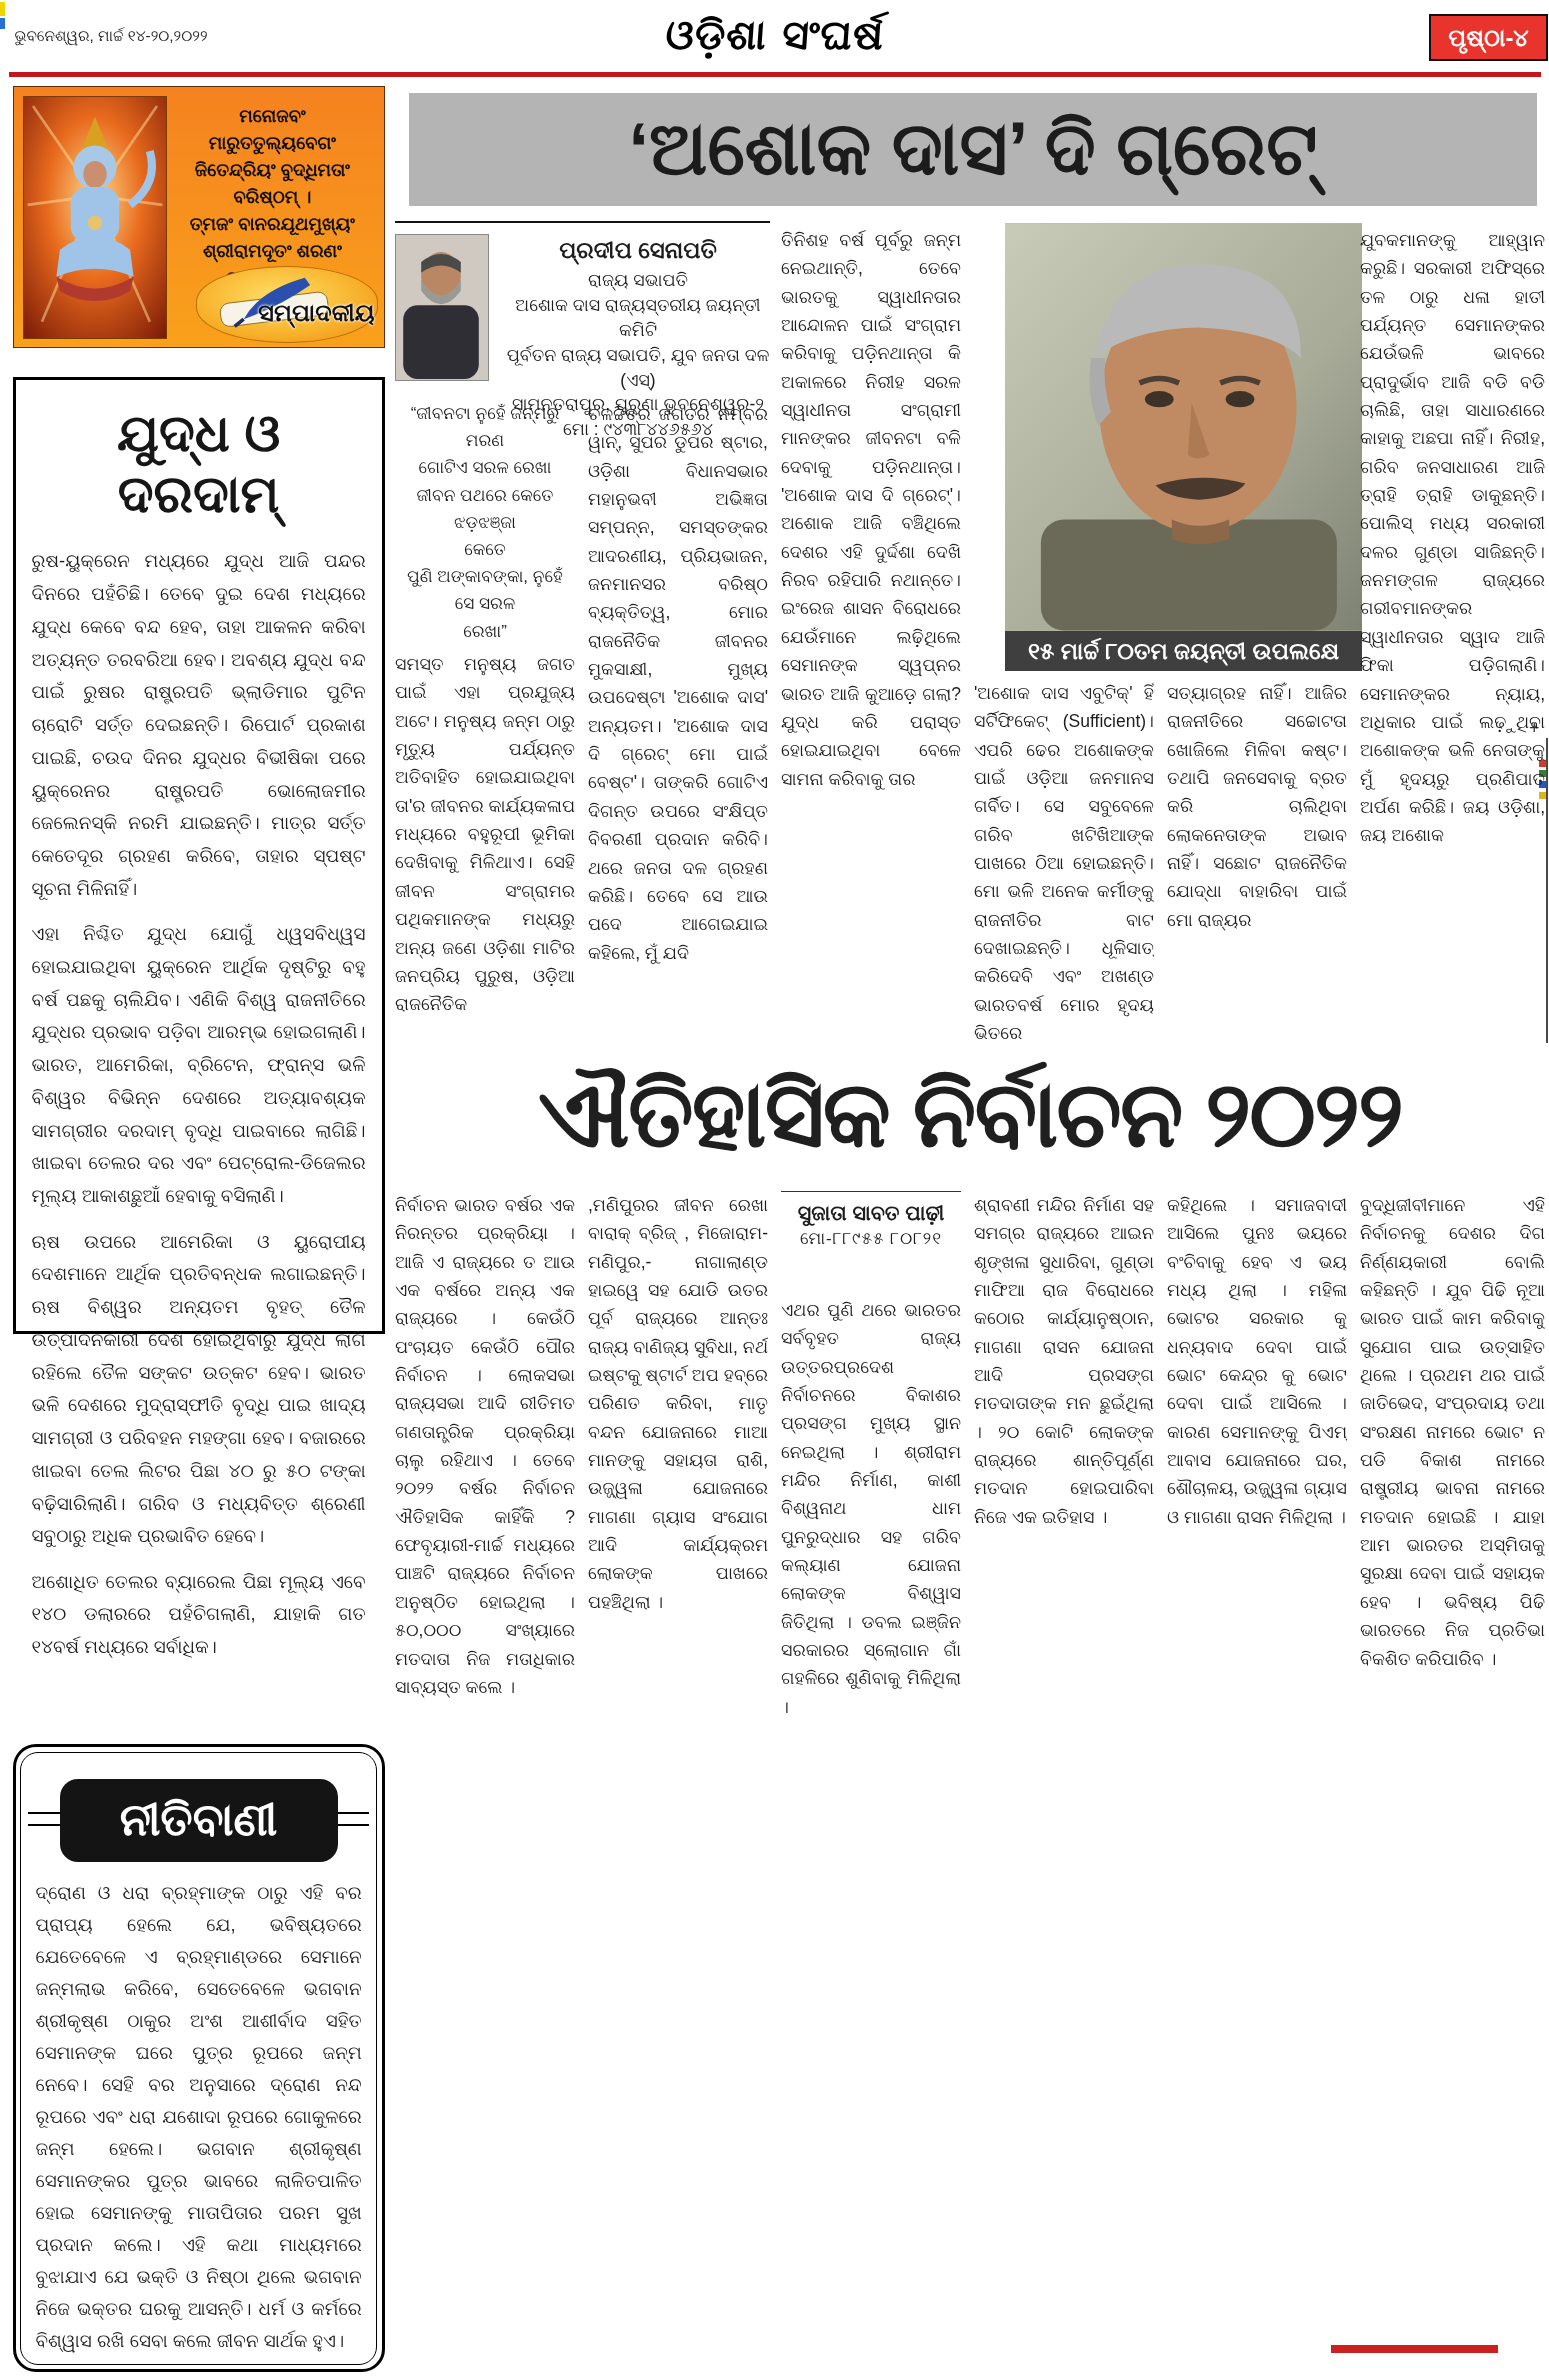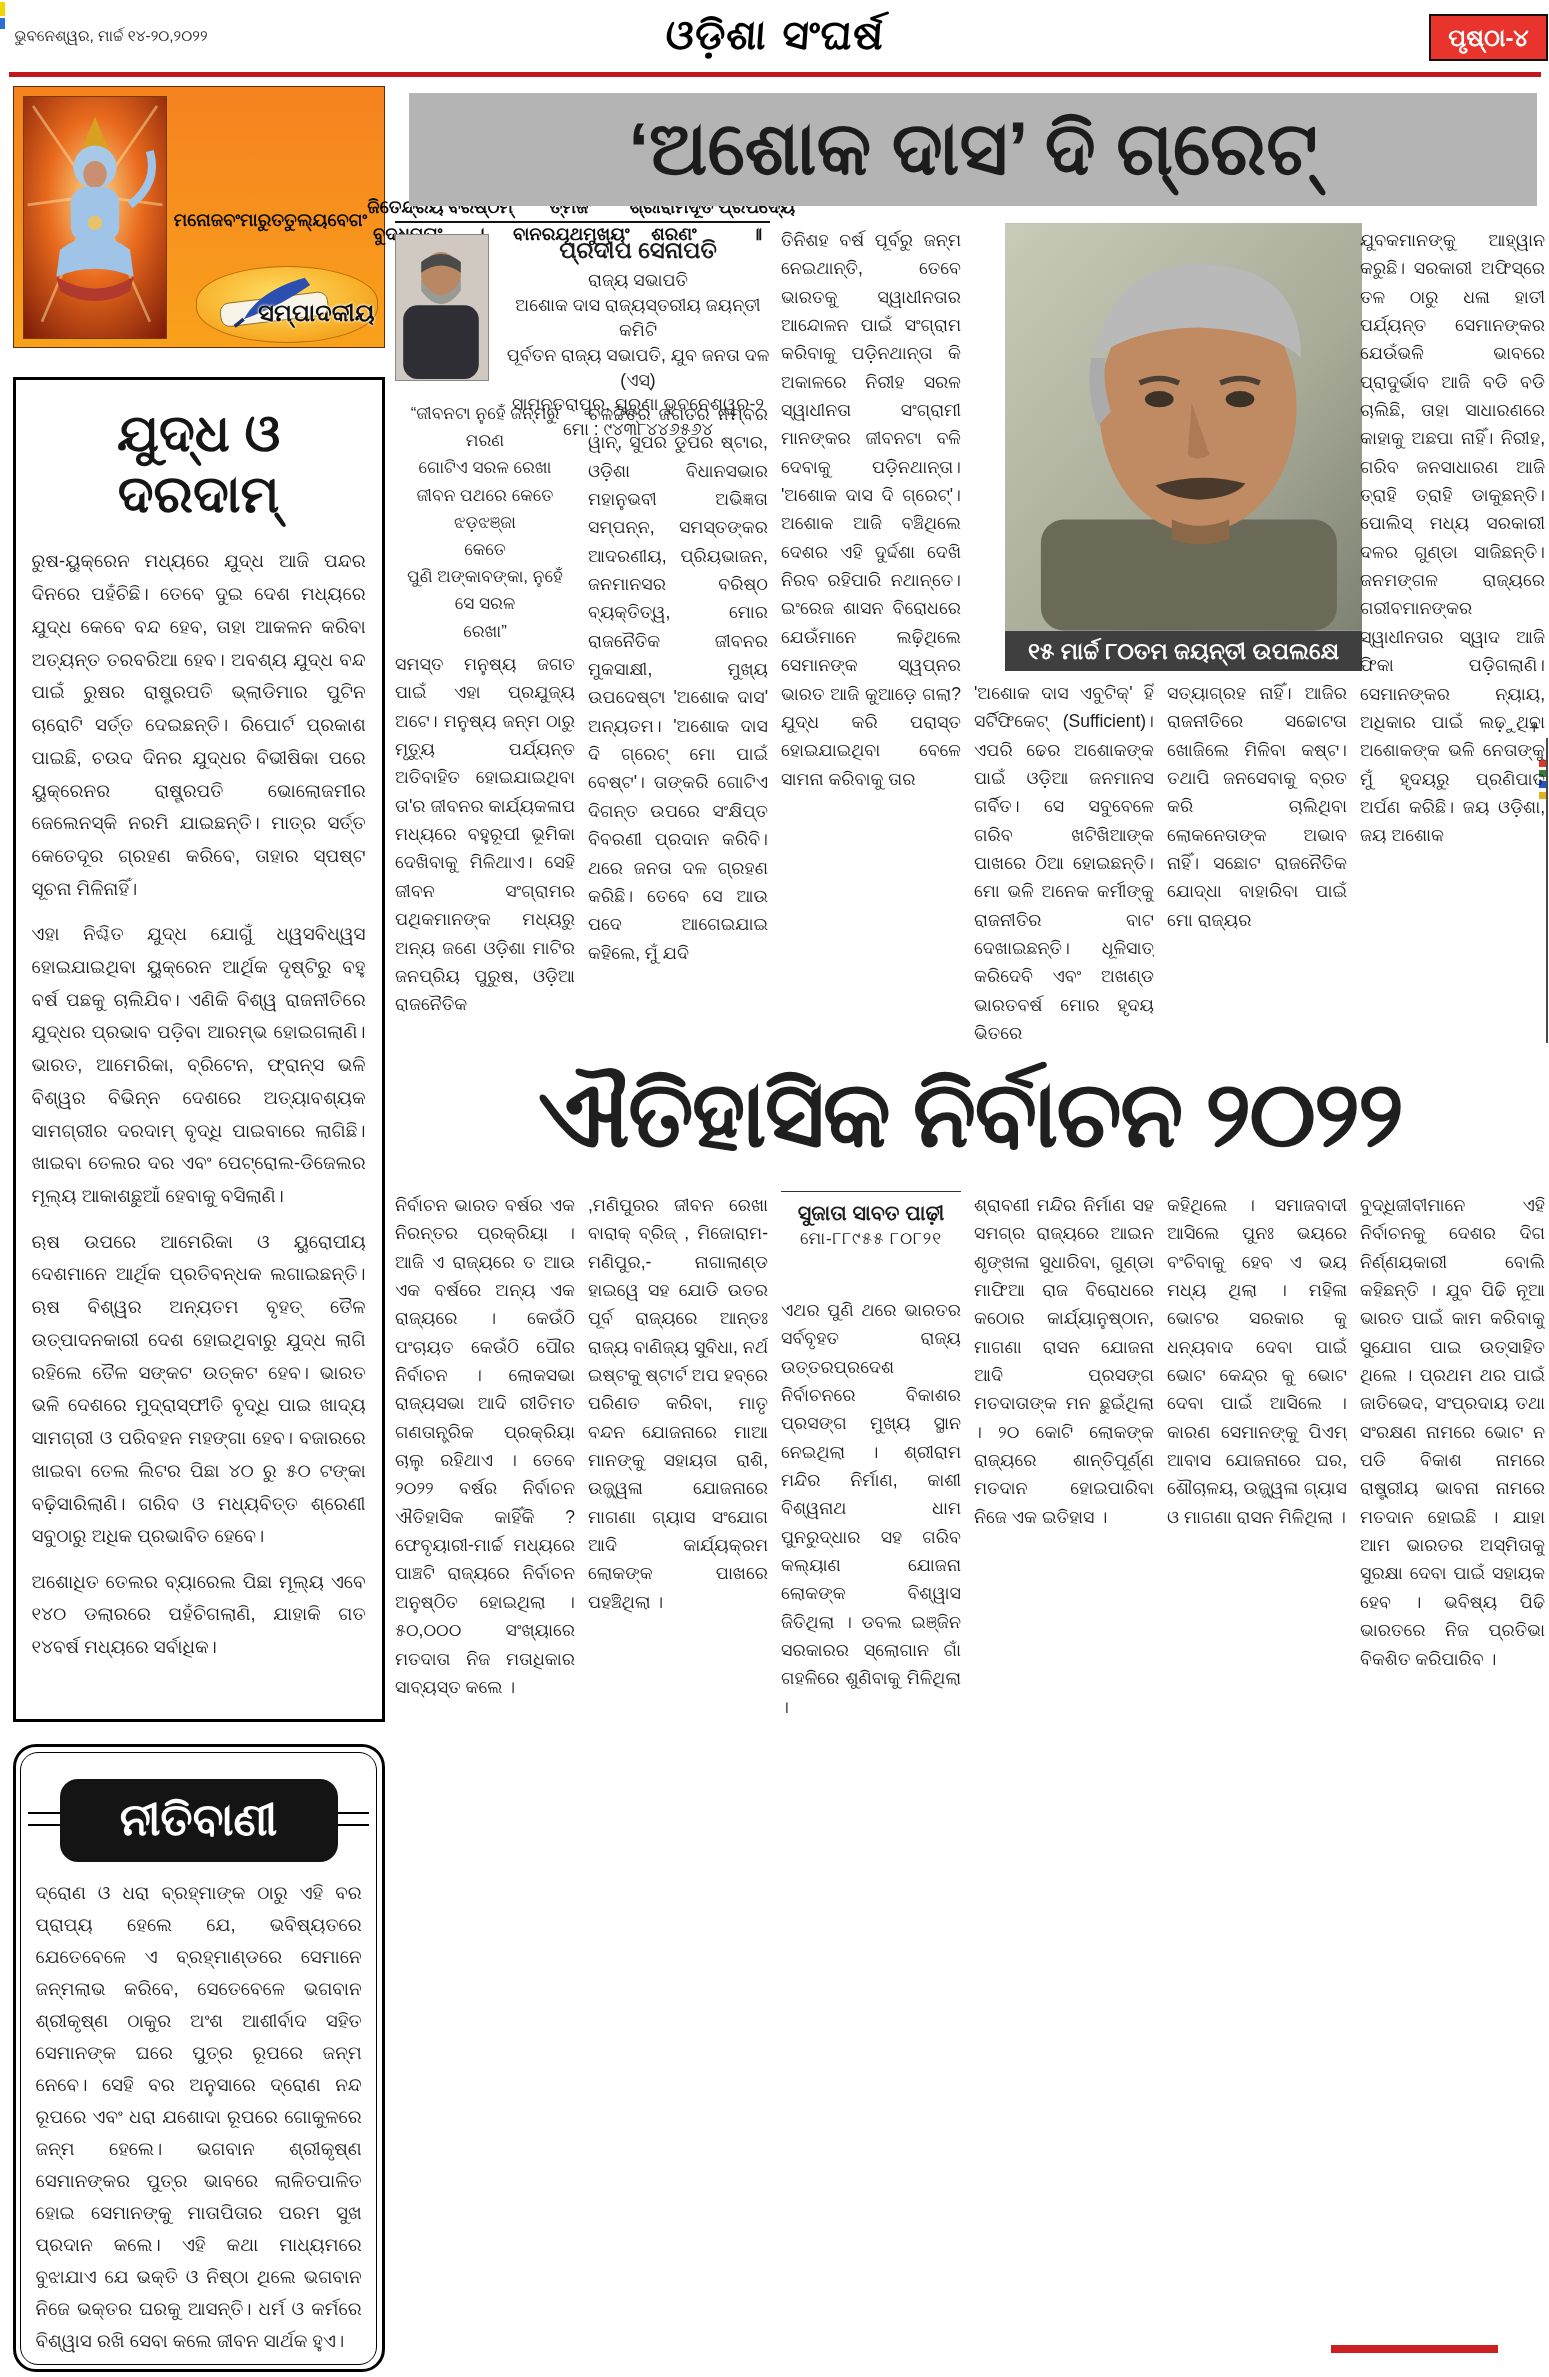--- a/index.html
+++ b/index.html
@@ -16,29 +16,29 @@
   
   .corner-y{left:0;top:1.8px;width:5.4px;height:14.4px;background:#f0d400;}
   .corner-b{left:0;top:18px;width:4.5px;height:10.8px;background:#2b6fd4;}
   .reg-line{left:1546px;top:738px;width:1.8px;height:305px;background:#4a4a4a;}
   .reg-plus{left:1529px;top:718px;font-size:18px;color:#333;}
   .reg-dot{width:7.2px;height:7.2px;left:1539px;}
   
   .prayer-box{left:12.6px;top:86px;width:372px;height:262px;border:1.8px solid #5e2c05;
               background:linear-gradient(180deg,#f58220,#f9a11b);display:flex;padding:9px;box-sizing:border-box;}
   .prayer-img{width:142px;height:241px;flex:0 0 142px;border:0.9px solid #7a3b00;background:#b8441a;}
-  .prayer-text{flex:1;display:flex;flex-direction:row;justify-content:flex-start;align-items:center;
+  .prayer-text{flex:1;display:flex;flex-direction:column;justify-content:flex-start;align-items:center;
                padding:7.2px 3.6px 0 7.2px;font-weight:bold;font-size:18px;line-height:1.5;color:#0d0d0d;text-align:center;}
   .edit-badge{right:5.4px;bottom:3.6px;width:180px;height:75px;border-radius:50%/46%;
               background:radial-gradient(ellipse at 45% 40%,#ffe066 0%,#f8b02a 60%,#e78b12 100%);
               border:1.8px solid #b96e08;}
   .edit-badge-label{right:9px;bottom:20px;font-size:24px;font-weight:bold;color:#111;
                     text-shadow:0 0 2.7px #ffffff,0 0 2.7px #ffffff;}
   
-  .editorial-box{left:12.6px;top:377px;width:372px;height:1345px;border:3.6px solid #000;
+  .editorial-box{left:12.6px;top:377px;width:372px;height:957px;border:3.6px solid #000;
                  box-sizing:border-box;padding:10.8px 16px;}
   .editorial-title{text-align:center;font-size:52px;font-weight:900;color:#161616;margin:12.6px 0 20px;}
   .editorial-body p{font-size:18.4px;line-height:1.78;text-align:justify;margin:0 0 12.6px;}
   
   .nitibani-box{left:12.6px;top:1744px;width:372px;height:628px;border:3.6px solid #000;border-radius:23px;
                 box-sizing:border-box;padding:4.5px;}
   .nitibani-inner{width:100%;height:100%;border:1.8px solid #000;border-radius:18px;box-sizing:border-box;
                   padding:10.8px 14.4px;position:relative;}
   .plate-lines{position:absolute;left:7.2px;right:7.2px;top:59px;height:10.8px;border-top:2.7px solid #000;
                border-bottom:2.7px solid #000;}

